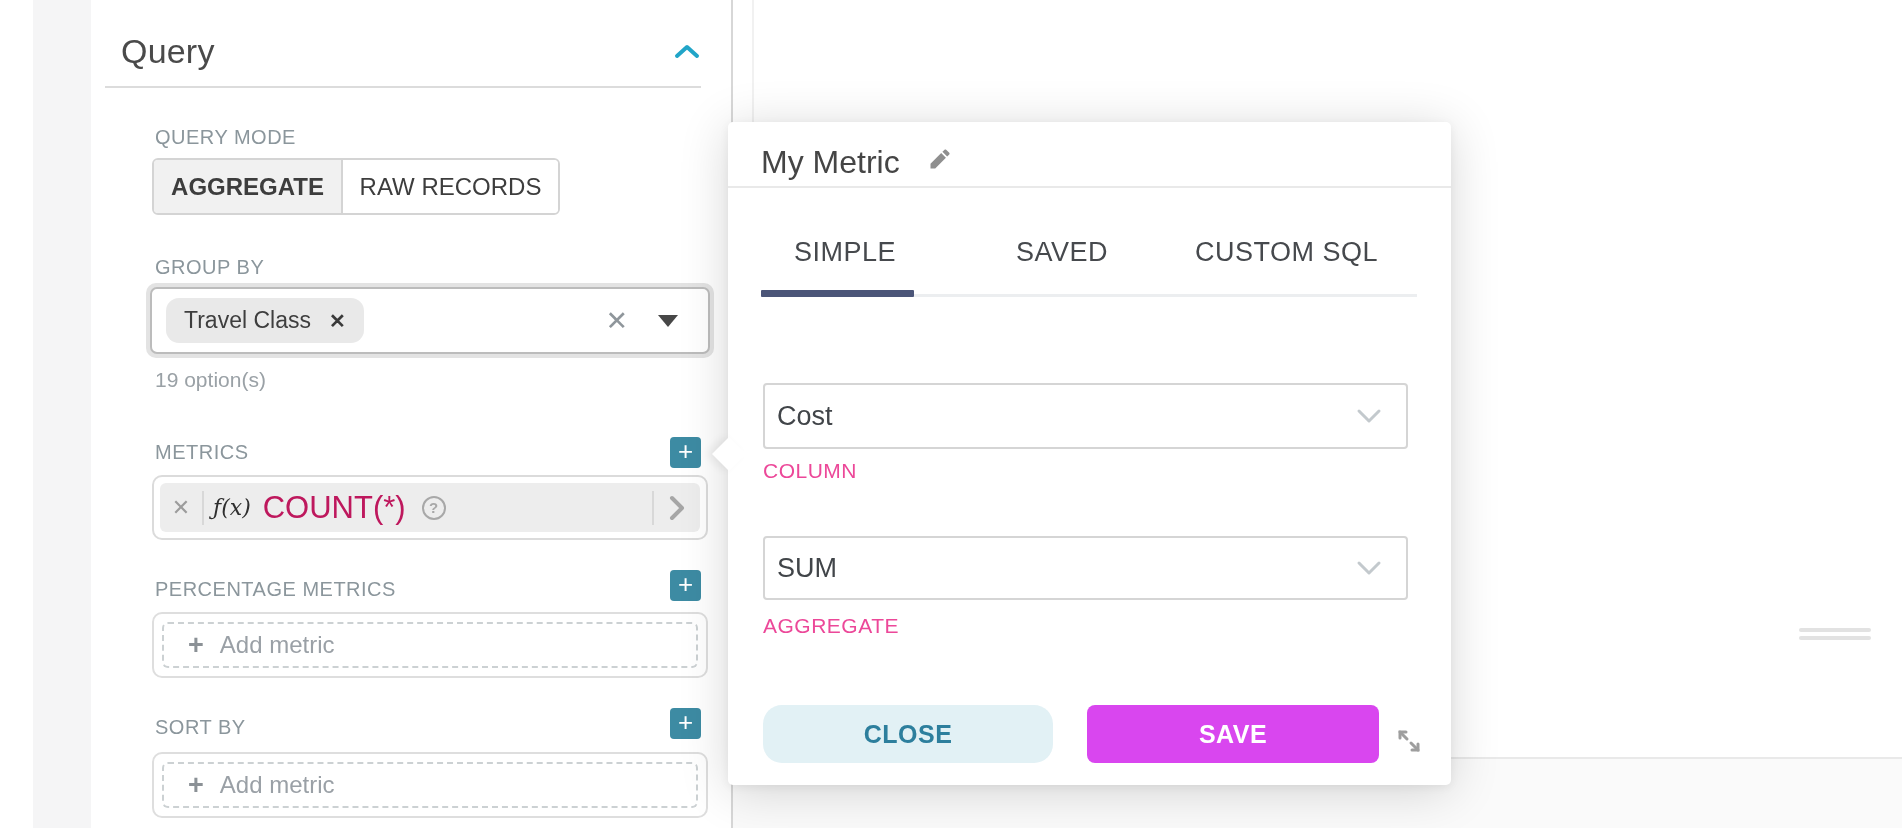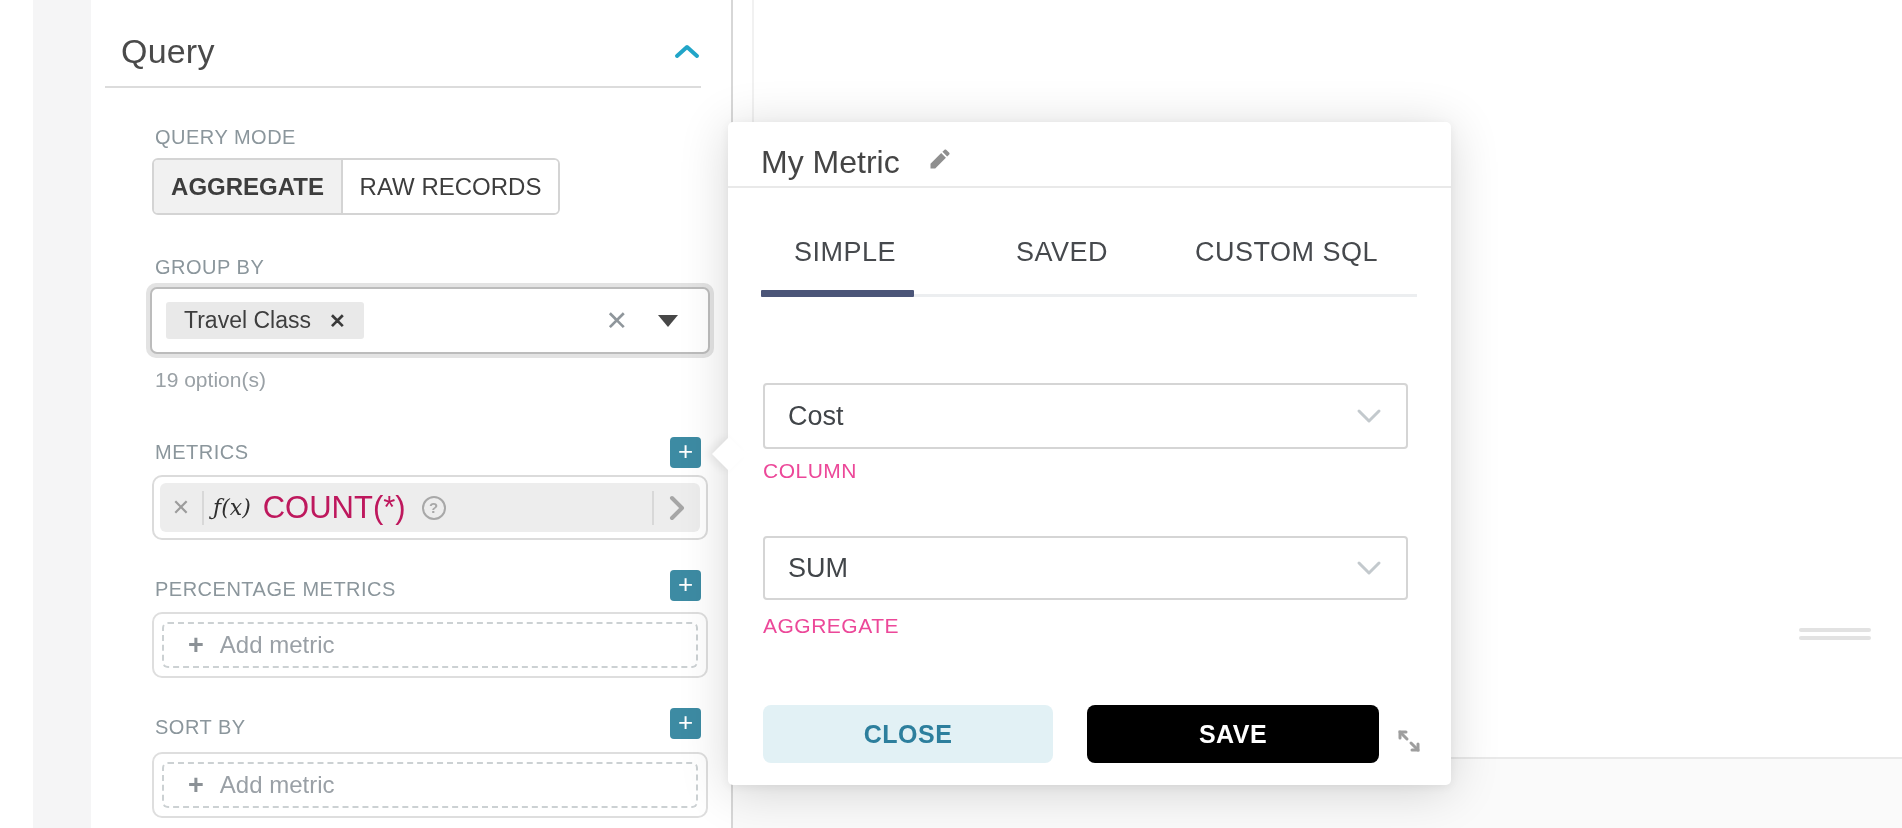--- a/index.html
+++ b/index.html
@@ -24,21 +24,21 @@
   .ctl-label { position:absolute; font-size:20px; color:#8b969c; letter-spacing:.5px; }
   .helper { position:absolute; left:122px; top:368px; font-size:21px; color:#9aa1a6; }
 
   .segmented { position:absolute; left:119px; top:158px; width:408px; height:57px; border:2px solid #d4d4d4; border-radius:6px; display:flex; background:#fff; overflow:hidden; }
   .seg { display:flex; align-items:center; justify-content:center; font-size:24px; color:#3d3d3d; cursor:pointer; }
   .seg.sel { width:189px; background:#f1f1f1; border-right:2px solid #d4d4d4; font-weight:700; }
   .seg.unsel { flex:1; background:#fff; font-weight:400; }
 
   .select-ring { position:absolute; left:113px; top:283px; width:568px; height:75px; background:#e3e3e3; border-radius:10px; }
   .select-box { position:absolute; left:4px; top:4px; width:560px; height:67px; background:#fff; border:2px solid #bcbcbc; border-radius:7px; display:flex; align-items:center; padding:0 14px; }
-  .tag { display:flex; align-items:center; background:#e9e9e9; border-radius:3px; height:37px; padding:0 18px; font-size:23px; color:#3e3e3e; }
+  .tag { display:flex; align-items:center; background:#e9e9e9; border-radius:13px; height:45px; padding:0 18px; font-size:23px; color:#3e3e3e; }
   .tag-x { margin-left:18px; font-size:20px; font-weight:700; color:#3a3a3a; cursor:pointer; }
   .sel-clear { position:absolute; right:80px; font-size:27px; font-weight:300; color:#8f969b; cursor:pointer; }
   .sel-caret { position:absolute; right:30px; width:0; height:0; border-left:10px solid transparent; border-right:10px solid transparent; border-top:12px solid #474747; cursor:pointer; }
 
   .plus-btn { position:absolute; left:637px; width:31px; height:31px; background:#3d8ba3; border-radius:4px; color:#fff; font-size:26px; line-height:28px; text-align:center; cursor:pointer; }
 
   .metric-box { position:absolute; left:119px; top:475px; width:556px; height:65px; background:#fff; border:2px solid #dbdbdb; border-radius:10px; padding:6px; }
   .metric-pill { width:100%; height:100%; background:#ededed; border-radius:6px; display:flex; align-items:center; }
   .pill-x { width:42px; text-align:center; font-size:22px; color:#9c9c9c; cursor:pointer; }
   .pill-div { width:2px; height:34px; background:#d8d8d8; }
@@ -55,26 +55,26 @@
 
   
   .popover { position:absolute; left:695px; top:122px; width:723px; height:663px; background:#fff; border-radius:5px; box-shadow:0 6px 50px rgba(0,0,0,.16), 0 2px 10px rgba(0,0,0,.06); z-index:10; }
   .pop-arrow { position:absolute; left:-11px; top:320px; width:24px; height:24px; background:#fff; transform:rotate(45deg); box-shadow:-4px 4px 9px rgba(0,0,0,.07); }
   .pop-title { position:absolute; left:33px; top:22px; font-size:32px; color:#454545; font-weight:500; display:flex; align-items:center; gap:26px; }
   .pop-head-div { position:absolute; left:0; top:64px; width:723px; height:2px; background:#e9e9e9; }
   .tab { position:absolute; top:115px; font-size:27px; color:#46494d; letter-spacing:.5px; cursor:pointer; }
   .tabs-gray-line { position:absolute; left:33px; top:172px; width:656px; height:3px; background:#eceef0; }
   .tabs-ink { position:absolute; left:33px; top:168px; width:153px; height:7px; background:#4b5578; border-radius:1px; }
   .pop-label { position:absolute; left:35px; font-size:21px; color:#ec4899; letter-spacing:.5px; }
-  .pop-select { position:absolute; left:35px; width:645px; height:66px; border:2px solid #d5d5d5; border-radius:4px; background:#fff; display:flex; align-items:center; padding:0 23px; cursor:pointer; }
+  .pop-select { position:absolute; left:35px; width:645px; height:66px; border:2px solid #d5d5d5; border-radius:4px; background:#fff; display:flex; align-items:center; padding:0 12px; cursor:pointer; }
   .pop-select .val { font-size:27px; color:#414549; }
   .pop-select svg { position:absolute; right:24px; }
   .btn { position:absolute; top:583px; height:58px; border:none; border-radius:8px; font-size:25px; font-weight:700; letter-spacing:.5px; display:flex; align-items:center; justify-content:center; cursor:pointer; font-family:"Liberation Sans", sans-serif; }
-  .btn-close { left:35px; width:290px; background:#e2f1f5; color:#2d7f9d; }
-  .btn-save { left:359px; width:292px; background:#000000; color:#fff; }
+  .btn-close { left:35px; width:290px; background:#e2f1f5; color:#2d7f9d;border-radius:19px; }
+  .btn-save { left:359px; width:292px; background:#d946ef; color:#fff; }
   .resize { position:absolute; left:667px; top:605px; width:28px; height:28px; cursor:pointer; }
 </style>
 </head>
 <body>
 
 <div id="app">
 
   <div class="gutter"></div>
   <div class="panel-divider"></div>
   <div class="faint-line"></div>

